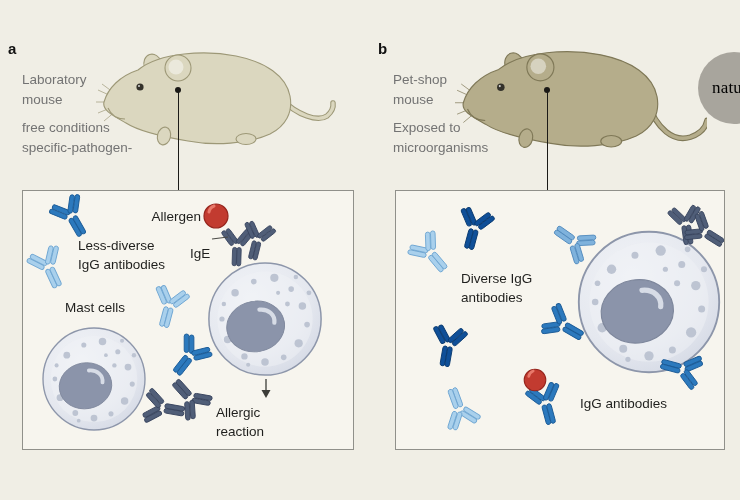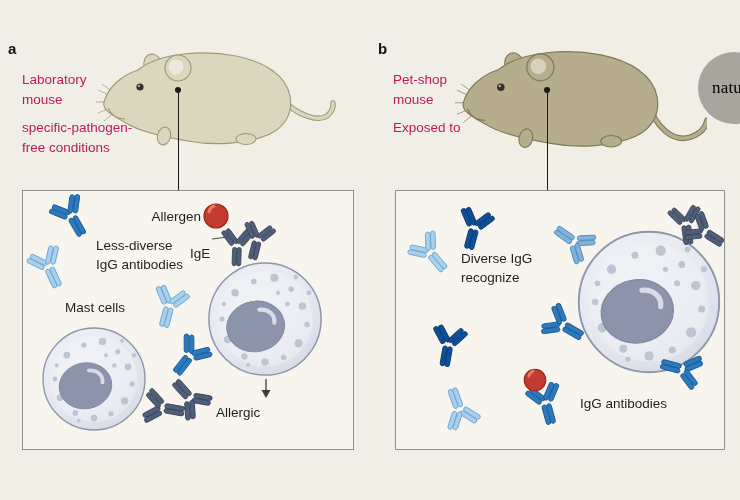--- a/index.html
+++ b/index.html
@@ -1,21 +1,21 @@
 <!DOCTYPE html>
 <html style="--background: #f0eee5; --panel-fill: #f7f5ee; --panel-border: #90908a; --antibody-navy: #0f4f98; --antibody-medium: #2c79bd; --antibody-light: #a9d0ec; --antibody-cornflower: #7fb2dc; --antibody-slate: #505e78; --allergen-red: #c23b30; --mast-cell-nucleus: #8b94aa; --lab-mouse-body: #dbd7bf; --pet-mouse-body: #b5ad8b; --badge-gray: #a8a59d;"><head>
 <meta charset="utf-8">
 <style>
   html,body{margin:0;padding:0;background:#f0eee5;}
   .canvas{position:relative;width:740px;height:500px;overflow:hidden;
           background:var(--background,#f0eee5);
           font-family:"Liberation Sans", sans-serif;color:#1f1f1d;}
   .abs{position:absolute;}
   .panel-letter{font-size:15px;font-weight:800;color:#111;}
-  .hdr{font-size:13.5px;line-height:20px;color:#be185d;}
+  .hdr{font-size:13.5px;line-height:20px;color:#737373;}
   .hdr div{white-space:nowrap;}
   .box{position:absolute;width:330px;height:258px;background:var(--panel-fill,#f7f5ee);
        border:1px solid var(--panel-border,#90908a);}
   .lbl{position:absolute;font-size:13.5px;line-height:19px;color:#1f1f1d;}
   .lbl div{white-space:nowrap;}
   .lbl.center{text-align:left;}
   .lbl.right{text-align:right;}
   .boxsvg{position:absolute;left:0;top:0;width:100%;height:100%;}
   .pointer-line{position:absolute;width:1.5px;background:#1b1a17;}
   .pointer-dot{position:absolute;width:6px;height:6px;border-radius:50%;background:#1b1a17;}
@@ -96,22 +96,22 @@
     </defs>
   </svg>
 
   <div class="abs panel-letter" style="left:8px;top:40px">a</div>
 
   <div class="abs hdr" style="left:22px;top:70px">
     <div>Laboratory</div>
     <div>mouse</div>
   </div>
   <div class="abs hdr" style="left:22px;top:118px">
+    <div>free conditions</div>
     <div>specific-pathogen-</div>
-    <div>free conditions</div>
   </div>
 
   <svg class="abs mouse-a" style="left:96px;top:40px" width="242" height="112" viewBox="0 0 242 112">
     <path class="m-line" d="M184,58 C202,76 222,82 231,76 Q238,70 237,63" stroke-width="5.5" fill="none" stroke-linecap="round"></path>
     <path d="M184,58 C202,76 222,82 231,76 Q238,70 237,63" stroke="var(--lab-mouse-body,#dbd7bf)" stroke-width="3.4" fill="none" stroke-linecap="round"></path>
     <ellipse class="m-body" cx="57" cy="25" rx="9" ry="11" transform="rotate(-18 57 25)"></ellipse>
     <g class="m-whisk m-line">
       <path d="M24,60 L2,50"></path>
         <path d="M24,62 L0,62"></path>
         <path d="M24,64 L2,73"></path>
@@ -134,20 +134,21 @@
   <div class="pointer-line" style="left:177.5px;top:90px;height:100px"></div>
 
   <div class="abs panel-letter" style="left:378px;top:40px">b</div>
 
   <div class="abs hdr" style="left:393px;top:70px">
     <div>Pet-shop</div>
     <div>mouse</div>
   </div>
   <div class="abs hdr" style="left:393px;top:118px">
     <div>Exposed to</div>
+    <div>microorganisms</div>
   </div>
 
   <svg class="abs mouse-b" style="left:455px;top:38px" width="252" height="117" viewBox="0 0 242 112">
     <path class="m-line" d="M184,60 C194,88 210,100 226,95 Q240,90 242,79" stroke-width="5.5" fill="none" stroke-linecap="round"></path>
     <path d="M184,60 C194,88 210,100 226,95 Q240,90 242,79" stroke="var(--pet-mouse-body,#b5ad8b)" stroke-width="3.4" fill="none" stroke-linecap="round"></path>
     <ellipse class="m-body" cx="57" cy="25" rx="9" ry="11" transform="rotate(-18 57 25)"></ellipse>
     <g class="m-whisk m-line">
       <path d="M24,60 L2,50"></path>
         <path d="M24,62 L0,62"></path>
         <path d="M24,64 L2,73"></path>
@@ -195,29 +196,30 @@
 
       <line x1="243" y1="188" x2="243" y2="200" stroke="#3c3c38" stroke-width="1.3"></line>
       <polygon points="238.5,199 247.5,199 243,207" fill="#3c3c38"></polygon>
     </svg>
     <div class="lbl right" style="left:108px;top:16px;width:70px">
       <div>Allergen</div>
     </div>
     <div class="lbl" style="left:167px;top:53px">
       <div>IgE</div>
     </div>
-    <div class="lbl" style="left:73px;top:45px">
+    <div class="lbl" style="left:55px;top:45px">
       <div>Less-diverse</div>
       <div>IgG antibodies</div>
     </div>
     <div class="lbl" style="left:42px;top:107px">
       <div>Mast cells</div>
     </div>
     <div class="lbl center" style="left:193px;top:212px;width:100px">
       <div>Allergic</div>
+      <div>reaction</div>
     </div>
   </div>
 
   <div class="box" style="left:395px;top:190px;width:328px">
     <svg class="boxsvg" viewBox="0 0 328 258">
 
       <use href="#mastcell" transform="translate(253,111) scale(1.17)"></use>
 
       <use href="#ab" class="ab-slate" transform="translate(290,34) rotate(-8) scale(.95)"></use>
       <use href="#ab" class="ab-slate" transform="translate(310,42) rotate(-58) scale(.95)"></use>
@@ -226,22 +228,22 @@
       <use href="#ab" class="ab-light" transform="translate(35,63) rotate(-40)"></use>
       <use href="#ab" class="ab-corn" transform="translate(177,50) rotate(125)"></use>
       <use href="#ab" class="ab-navy" transform="translate(52,155) rotate(10)"></use>
       <use href="#ab" class="ab-light" transform="translate(63,217) rotate(160)"></use>
       <use href="#ab" class="ab-med" transform="translate(168,135) rotate(-60)"></use>
       <use href="#ab" class="ab-med" transform="translate(285,178) rotate(105)"></use>
 
       <use href="#ab" class="ab-med" transform="translate(150,213) rotate(-15)"></use>
       <use href="#ball" transform="translate(139,189) scale(.9)"></use>
     </svg>
-    <div class="lbl" style="left:65px;top:58px">
+    <div class="lbl" style="left:65px;top:78px">
       <div>Diverse IgG</div>
-      <div>recognize</div>
+      <div>antibodies</div>
     </div>
     <div class="lbl" style="left:184px;top:203px">
       <div>IgG antibodies</div>
     </div>
   </div>
 
 </div>
 
 </body></html>

